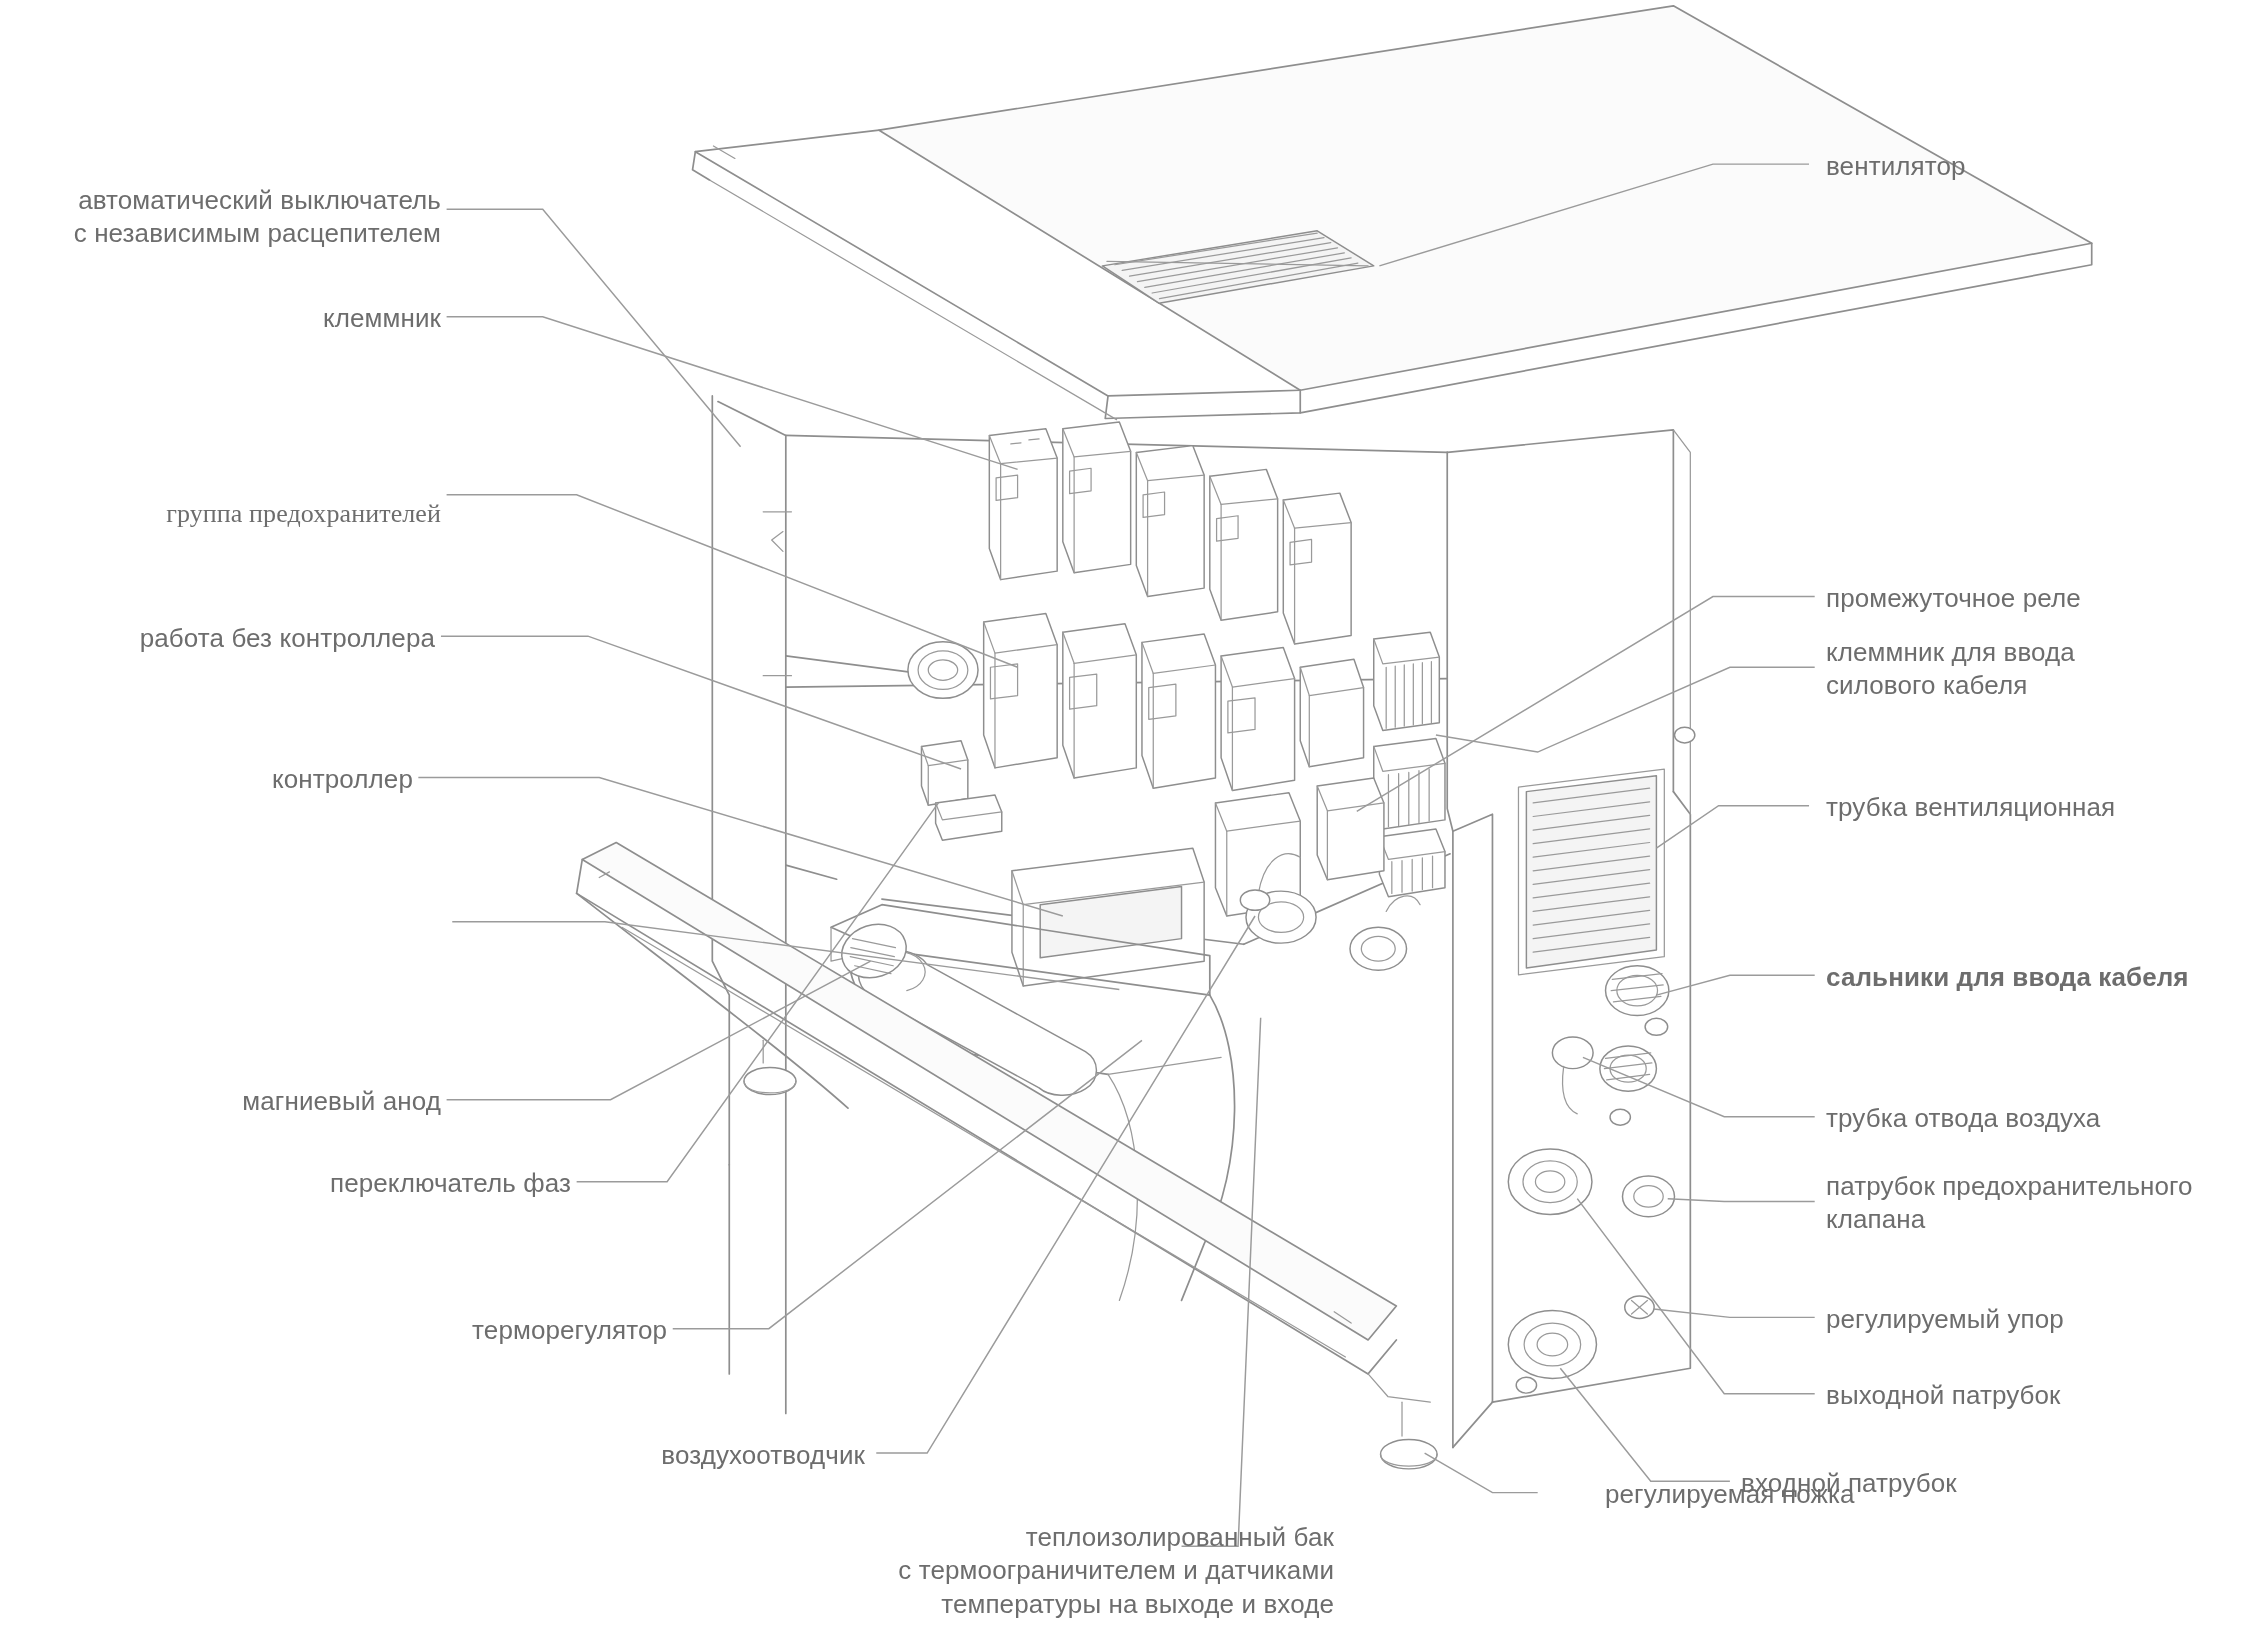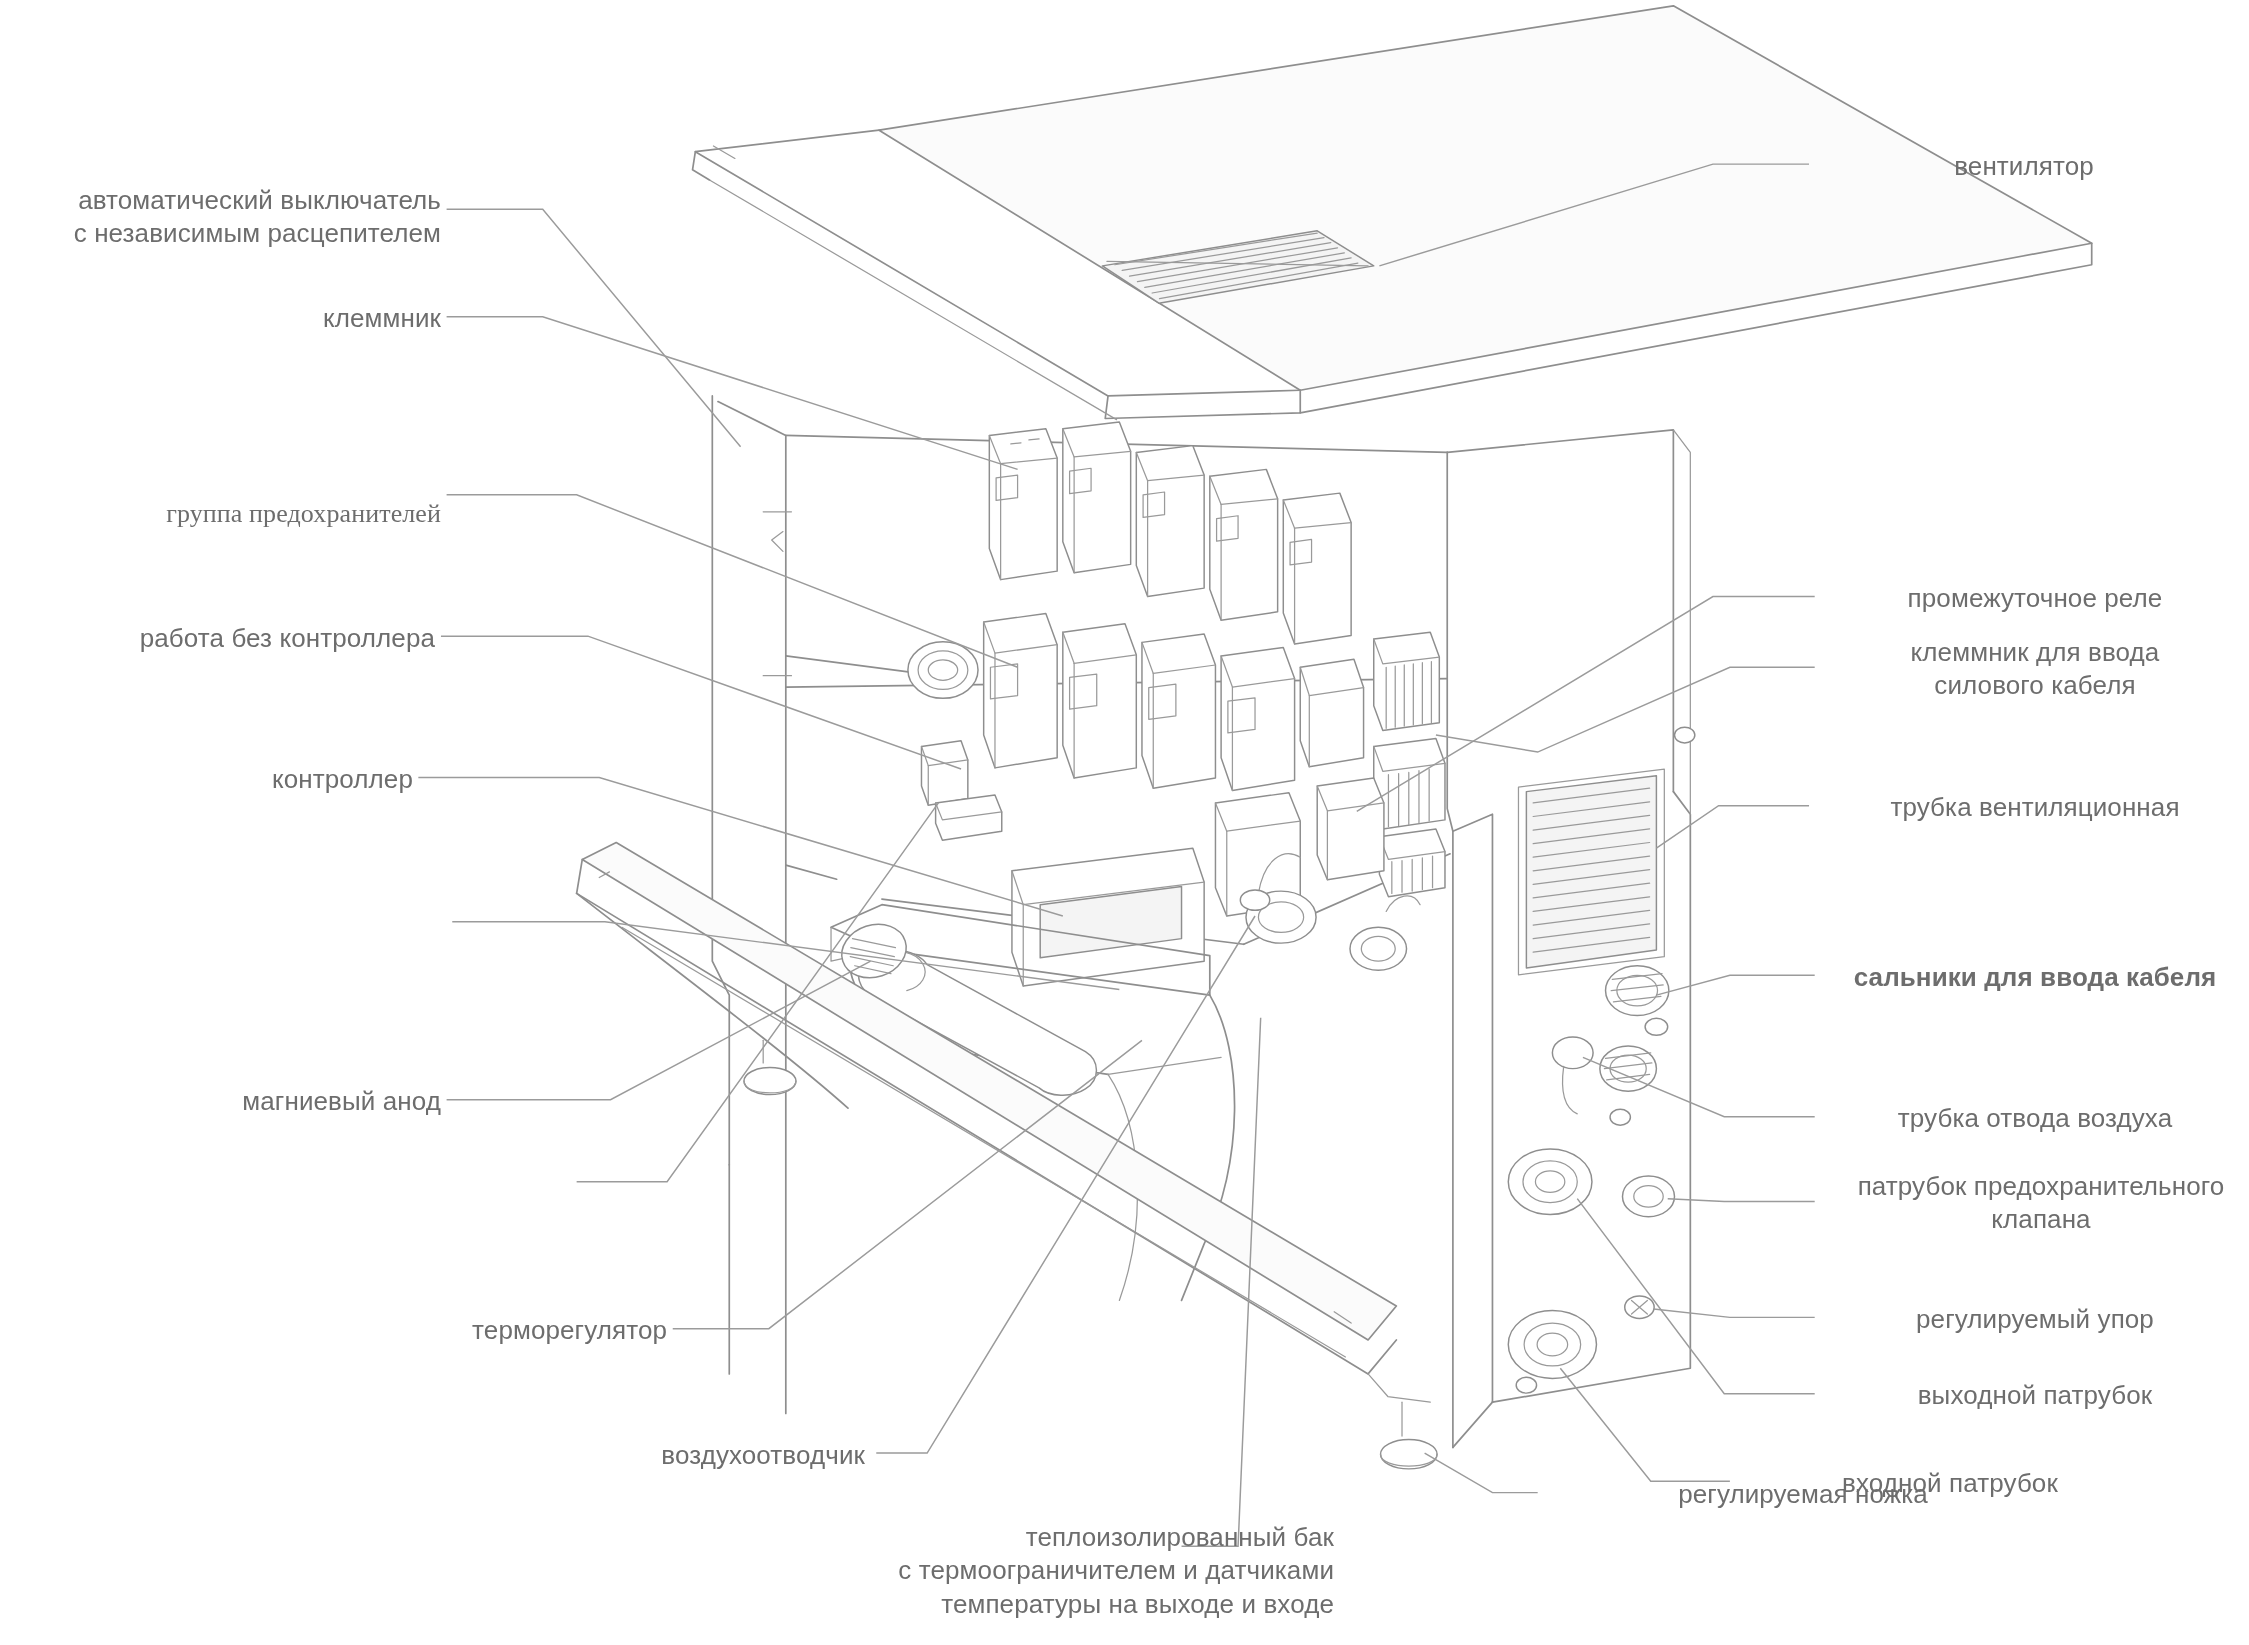--- a/index.html
+++ b/index.html
@@ -25,21 +25,21 @@
     height: 1646px;
   }
   .label {
     position: absolute;
     color: #6d6d6d;
     font-size: 26px;
     line-height: 1.28;
     white-space: pre;
     letter-spacing: 0.1px;
   }
-  .label.right { text-align: center; }
+  .label.right { text-align: left; }
   .label.left  { text-align: right; }
   .leader {
     fill: none;
     stroke: #9b9b9b;
     stroke-width: 2.6;
   }
   .part {
     fill: none;
     stroke: #8e8e8e;
     stroke-width: 3;
@@ -349,20 +349,21 @@
     </g>
   </svg>
 
   <div class="label left" style="left:-17px; top:184px; width:458px;">автоматический выключатель
 с независимым расцепителем</div>
   <div class="label left" style="left:0px; top:302px; width:441px;">клеммник</div>
   <div class="label left" style="left:0px; top:497px; width:441px;font-family:Liberation Serif, serif;">группа предохранителей</div>
   <div class="label left" style="left:0px; top:622px; width:435px;">работа без контроллера</div>
   <div class="label left" style="left:0px; top:763px; width:413px;">контроллер</div>
   <div class="label left" style="left:0px; top:1085px; width:441px;">магниевый анод</div>
+  <div class="label left" style="left:113px; top:1167px; width:458px;">переключатель фаз</div>
   <div class="label left" style="left:192px; top:1314px; width:475px;">терморегулятор</div>
   <div class="label left" style="left:317px; top:1439px; width:548px;">воздухоотводчик</div>
 
   <div class="label left" style="left:791px; top:1521px; width:543px; text-align:right;">теплоизолированный бак
 с термоограничителем и датчиками
 температуры на выходе и входе</div>
   <div class="label right" style="left:1557px; top:1478px; width:396px;margin-left:48px;">регулируемая ножка</div>
 
   <div class="label right" style="left:1826px; top:150px; width:396px;">вентилятор</div>
   <div class="label right" style="left:1826px; top:582px; width:418px;">промежуточное реле</div>

